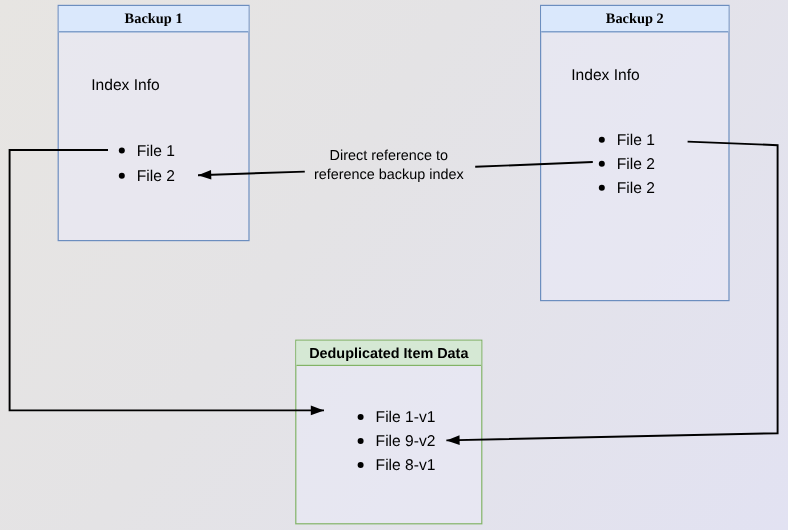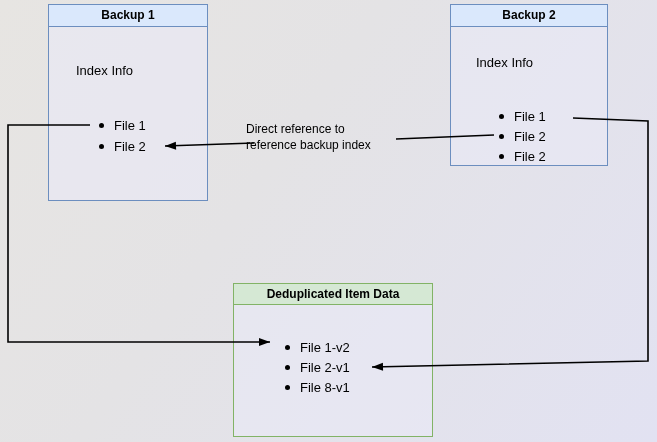--- a/index.html
+++ b/index.html
@@ -20,21 +20,21 @@
     box-sizing:border-box;
     width:100%;
     height:22px;
     line-height:21px;
     text-align:center;
     font-size:12px;
     font-weight:bold;
     border-bottom:1px solid;
   }
   .node.blue { border-color:#6c8ebf; }
-  .node.blue .node-header { background:#dae8fc; border-color:#6c8ebf; }
+  .node.blue .node-header { background:#dae8fc; border-color:#6c8ebf;font-family:Liberation Serif, serif; }
   .node.green { border-color:#82b366; }
   .node.green .node-header { background:#d5e8d4; border-color:#82b366; }
   .subtitle {
     position:absolute;
     font-size:13px;
     white-space:nowrap;
   }
   ul.filelist {
     position:absolute;
     margin:0; padding:0;
@@ -60,20 +60,21 @@
     position:absolute;
     left:0; top:0;
     width:657px; height:442px;
     z-index:5;
     pointer-events:none;
   }
   .edge-label {
     position:absolute;
     left:246px; top:121px;
     width:156px;
+    text-align:center;
     font-size:12px;
     line-height:16px;
     z-index:6;
   }
 </style>
 </head>
 <body>
 
 <div class="canvas">
 
@@ -83,44 +84,44 @@
     <ul class="filelist lh21" style="left:50px; top:110px;">
         <li>
           <span>File 1</span>
         </li>
         <li>
           <span>File 2</span>
         </li>
       </ul>
   </div>
 
-  <div class="node blue" style="left:450px; top:4px; width:158px; height:162px;">
+  <div class="node blue" style="left:450px; top:4px; width:158px; height:247px;">
     <div class="node-header">Backup 2</div>
     <div class="subtitle" style="left:25px; top:50px;">Index Info</div>
     <ul class="filelist lh20" style="left:48px; top:101px;">
         <li>
           <span>File 1</span>
         </li>
         <li>
           <span>File 2</span>
         </li>
         <li>
           <span>File 2</span>
         </li>
       </ul>
   </div>
 
-  <div class="node green" style="left:233px; top:283px; width:200px; height:154px;">
+  <div class="node green" style="left:246px; top:283px; width:156px; height:154px;">
     <div class="node-header" style="height:21px; line-height:20px;">Deduplicated Item Data</div>
     <ul class="filelist lh20" style="left:51px; top:53px;">
         <li>
-          <span>File 1-v2</span>
+          <span>File 1-v1</span>
         </li>
         <li>
-          <span>File 2-v1</span>
+          <span>File 9-v2</span>
         </li>
         <li>
           <span>File 8-v1</span>
         </li>
       </ul>
   </div>
 
   <div class="edge-label">
     <span>Direct reference to</span><br>
     <span>reference backup index</span>

